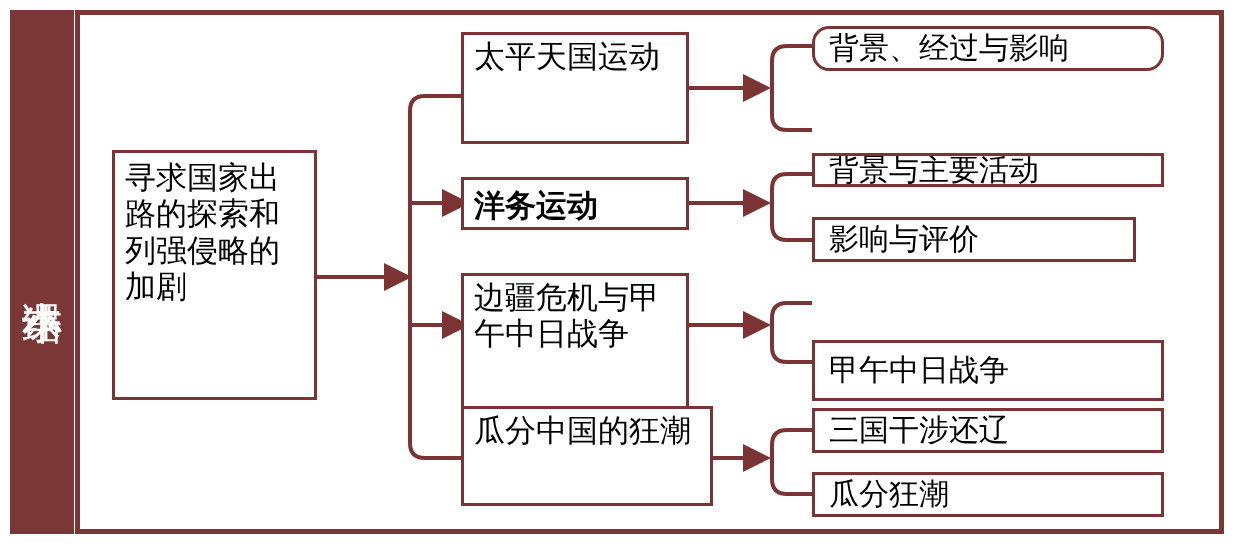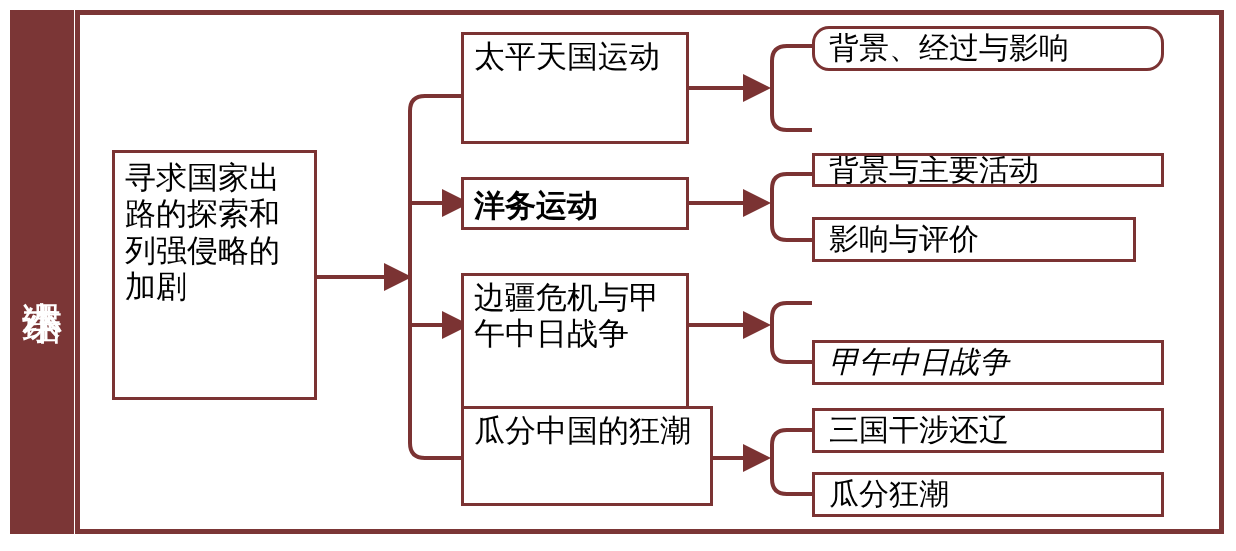--- a/index.html
+++ b/index.html
@@ -175,21 +175,21 @@
 
   <div class="node leaf" style="left:812px; top:153px; width:352px; height:34px;">
     <span class="node-text">背景与主要活动</span>
   </div>
 
   <div class="node leaf" style="left:812px; top:217px; width:324px; height:45px;">
     <span class="node-text">影响与评价</span>
   </div>
 
 
-  <div class="node leaf" style="left:812px; top:340px; width:352px; height:45px;font-style:italic;">
+  <div class="node leaf" style="left:812px; top:340px; width:352px; height:61px;">
     <span class="node-text">甲午中日战争</span>
   </div>
 
   <div class="node leaf" style="left:812px; top:408px; width:352px; height:45px;">
     <span class="node-text">三国干涉还辽</span>
   </div>
 
   <div class="node leaf" style="left:812px; top:472px; width:352px; height:45px;">
     <span class="node-text">瓜分狂潮</span>
   </div>

